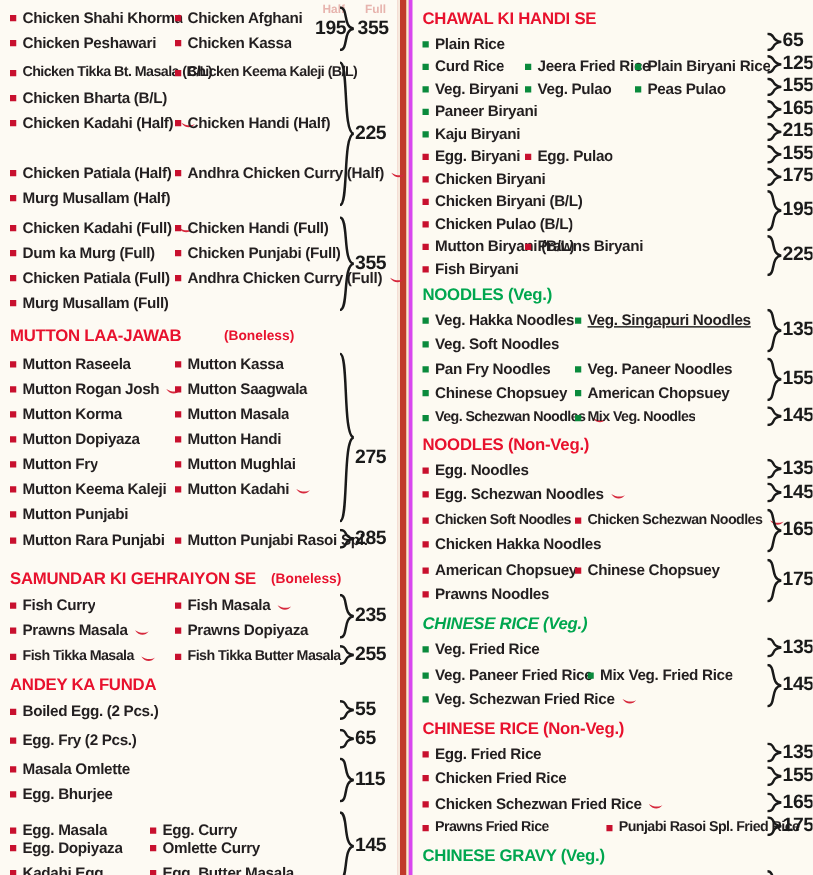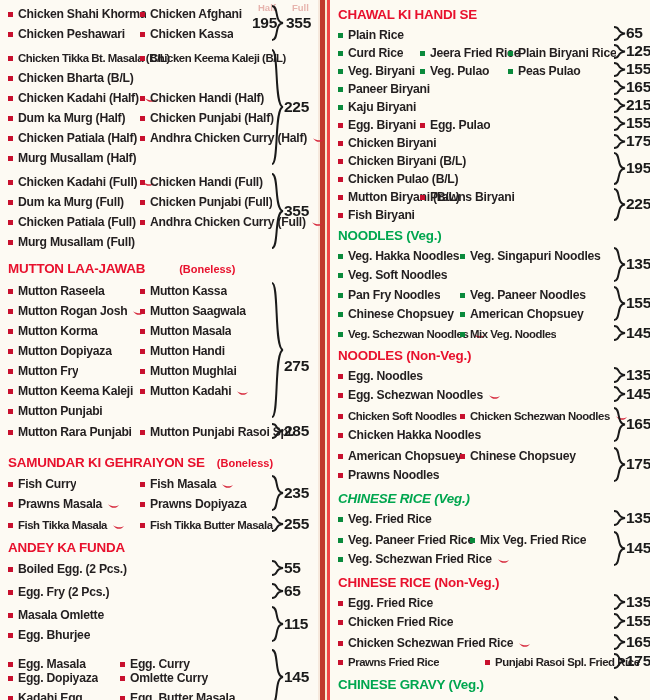--- a/index.html
+++ b/index.html
@@ -11,21 +11,21 @@
     position:relative;
   }
   .menu-page { position:relative; width:650px; height:700px; display:flex; background:#fdfaf4; }
 
   
   .col { position:relative; height:700px; }
   .col-left  { width:318px; background:#fdfaf3; padding:4px 0 0 0; }
   .divider   { width:9px; height:700px; background:#c0392b;
                border-left:2px solid #f6e9dd; border-right:2px solid #f9e9d0; }
   .col-right { width:323px; background:#fdfaf2; padding:4px 0 0 0;
-               border-left:3px solid #ef4444; }
+               border-left:3px solid #d946ef; }
 
   
   .row { position:relative; display:flex; align-items:flex-start;
          height:20px; line-height:20px; }
 
   .item { display:flex; align-items:center; white-space:nowrap; overflow:hidden; }
   .c1 { padding-left:8px; }
   .c2 { }
 
   .bullet { display:inline-block; width:5px; height:5px; flex:none;
@@ -125,32 +125,20 @@
       </div>
       <div class="row" style="position:absolute;left:0;top:68px;width:318px;">
         <div class="item c1">
           <span class="bullet nv"></span>
           <span class="nm">Chicken Bharta  (B/L)</span>
         </div>
         <div style="position:absolute;left:140px;">
           <div class="item c2"></div>
         </div>
       </div>
-      <div class="row" style="position:absolute;left:0;top:108px;width:318px;">
-        <div class="item c1">
-          <span class="bullet nv"></span>
-          <span class="nm">Dum ka Murg (Half)</span>
-        </div>
-        <div style="position:absolute;left:140px;">
-          <div class="item c2">
-            <span class="bullet nv"></span>
-            <span class="nm">Chicken Punjabi (Half)</span>
-          </div>
-        </div>
-      </div>
       <div class="row" style="position:absolute;left:0;top:128px;width:318px;">
         <div class="item c1">
           <span class="bullet nv"></span>
           <span class="nm">Chicken Patiala (Half)</span>
         </div>
         <div style="position:absolute;left:140px;">
           <div class="item c2">
             <span class="bullet nv"></span>
             <span class="nm">Andhra Chicken Curry (Half)</span>
             <span class="chilli">
@@ -640,21 +628,21 @@
         </div>
       </div>
       <div class="head green" style="position:absolute;left:0;top:225px;">
         <span>NOODLES (Veg.)</span>
       </div>
       <div class="row" style="position:absolute;left:0;top:246px;width:323px;">
         <div class="item c1">
           <span class="bullet v"></span>
           <span class="nm">Veg. Hakka Noodles</span>
         </div>
-        <div style="position:absolute;left:130px;">
+        <div style="position:absolute;left:130px;text-decoration:underline;">
           <div class="item c2">
             <span class="bullet v"></span>
             <span class="nm">Veg. Singapuri Noodles</span>
           </div>
         </div>
       </div>
       <div class="row" style="position:absolute;left:0;top:265px;width:323px;">
         <div class="item c1">
           <span class="bullet v"></span>
           <span class="nm">Veg. Soft Noodles</span>

